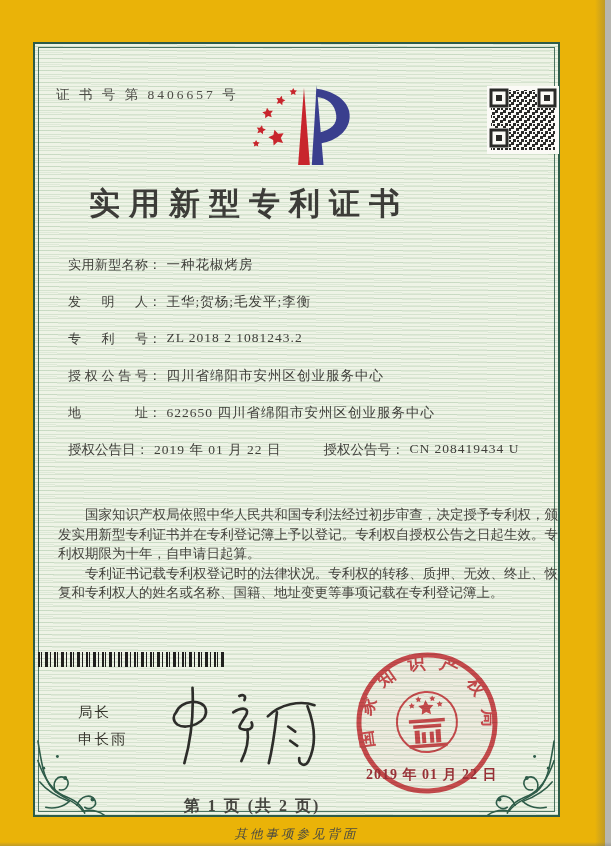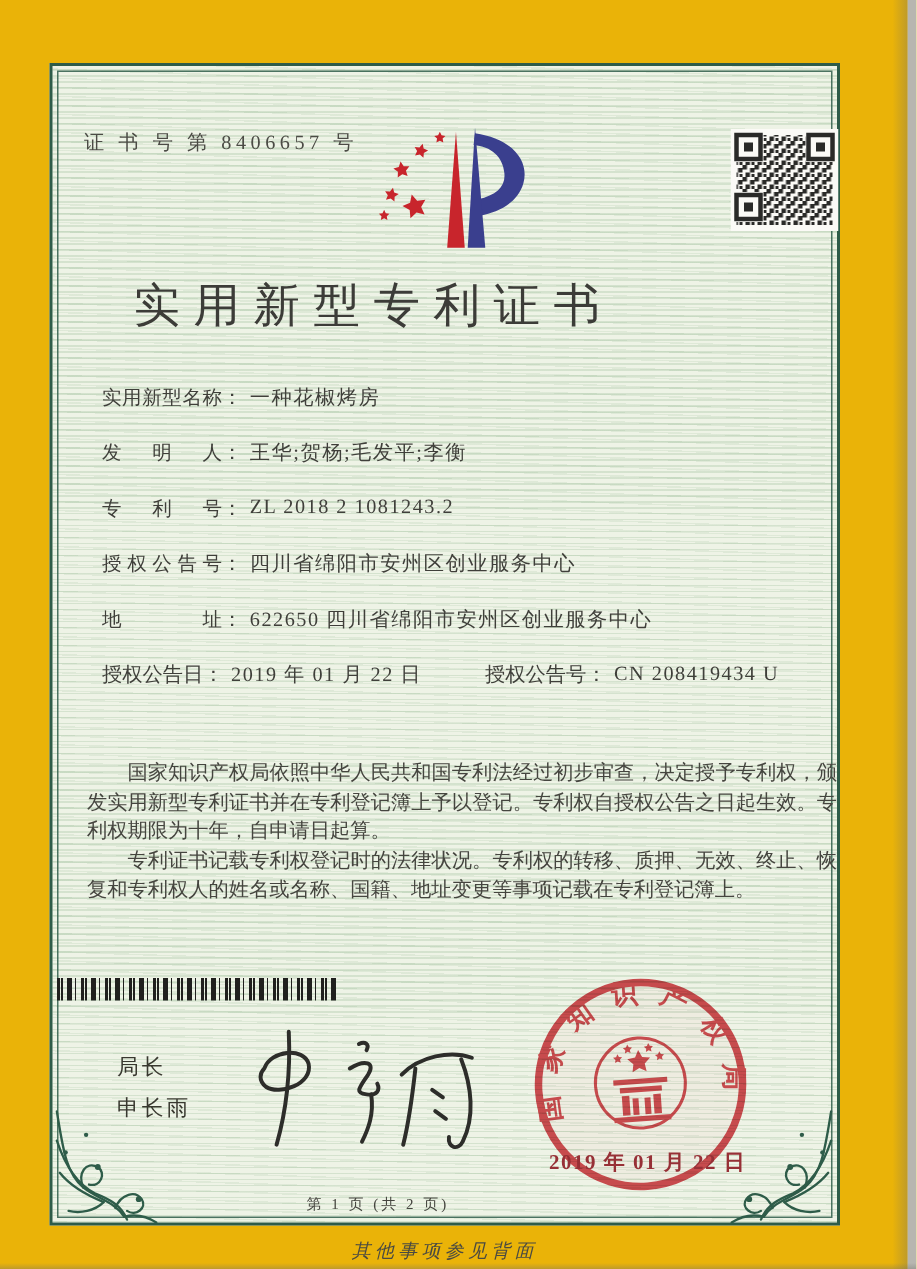--- a/index.html
+++ b/index.html
@@ -28,21 +28,21 @@
   .fl-left{left:34px;}
   .fl-right{left:480px; transform:scaleX(-1);}
 
   .cert-no{position:absolute; left:56px; top:86px; font-size:13.5px; letter-spacing:3px; color:#4b4b45; z-index:2;}
 
   .logo{position:absolute; left:248px; top:83px; width:110px; height:86px; z-index:2;}
   .qr{position:absolute; left:487px; top:86px; width:72px; height:68px; z-index:2;}
 
   .title{
     position:absolute; left:33px; top:183px; width:432px; text-align:center;
-    font-size:31px; font-weight:400; letter-spacing:9px; color:#3c3c38; z-index:2;
+    font-size:31px; font-weight:700; letter-spacing:9px; color:#3c3c38; z-index:2;
   }
 
   .fields{position:absolute; left:68px; top:256px; width:470px; z-index:2; color:#3f3f3a; font-size:13.5px;}
   .frow{height:37px; white-space:nowrap;}
   .flabel{display:inline-block; width:80px; text-align:justify; text-align-last:justify; vertical-align:top; font-size:13px;}
   .fcolon{display:inline-block; vertical-align:top;}
   .fvalue{display:inline-block; margin-left:5px; letter-spacing:1px; vertical-align:top;}
   .gsep{display:inline-block; width:42px;}
 
   .paras{position:absolute; left:58px; top:505px; width:500px; font-size:13.5px; line-height:19.5px;
@@ -59,21 +59,21 @@
   .signer{position:absolute; left:78px; top:699px; font-size:14.5px; line-height:27px; color:#38382f;
     letter-spacing:2px; z-index:2; font-family:Liberation Sans, sans-serif;}
   .signature{position:absolute; left:162px; top:680px; width:178px; height:90px; z-index:2;}
 
   .seal{position:absolute; left:353px; top:649px; width:148px; height:148px; z-index:4;
     opacity:0.9; mix-blend-mode:multiply; transform:rotate(-4deg);}
   .seal-date{position:absolute; left:366px; top:766px; z-index:5; font-size:14px; font-weight:700;
     letter-spacing:1px; color:#973036;}
 
   .page-info{position:absolute; left:33px; top:796px; width:438px; text-align:center;
-    font-size:10px; color:#45453f; letter-spacing:2px; z-index:2;}
+    font-size:16px; color:#45453f; letter-spacing:2px; z-index:2;font-weight:bold;}
   .back-note{position:absolute; left:33px; top:826px; width:527px; text-align:center;
     font-size:12.5px; color:#4a4a42; letter-spacing:3px;font-style:italic;}
 </style>
 </head>
 <body>
 
 <div class="page">
 
   <div class="frame"></div>
 

